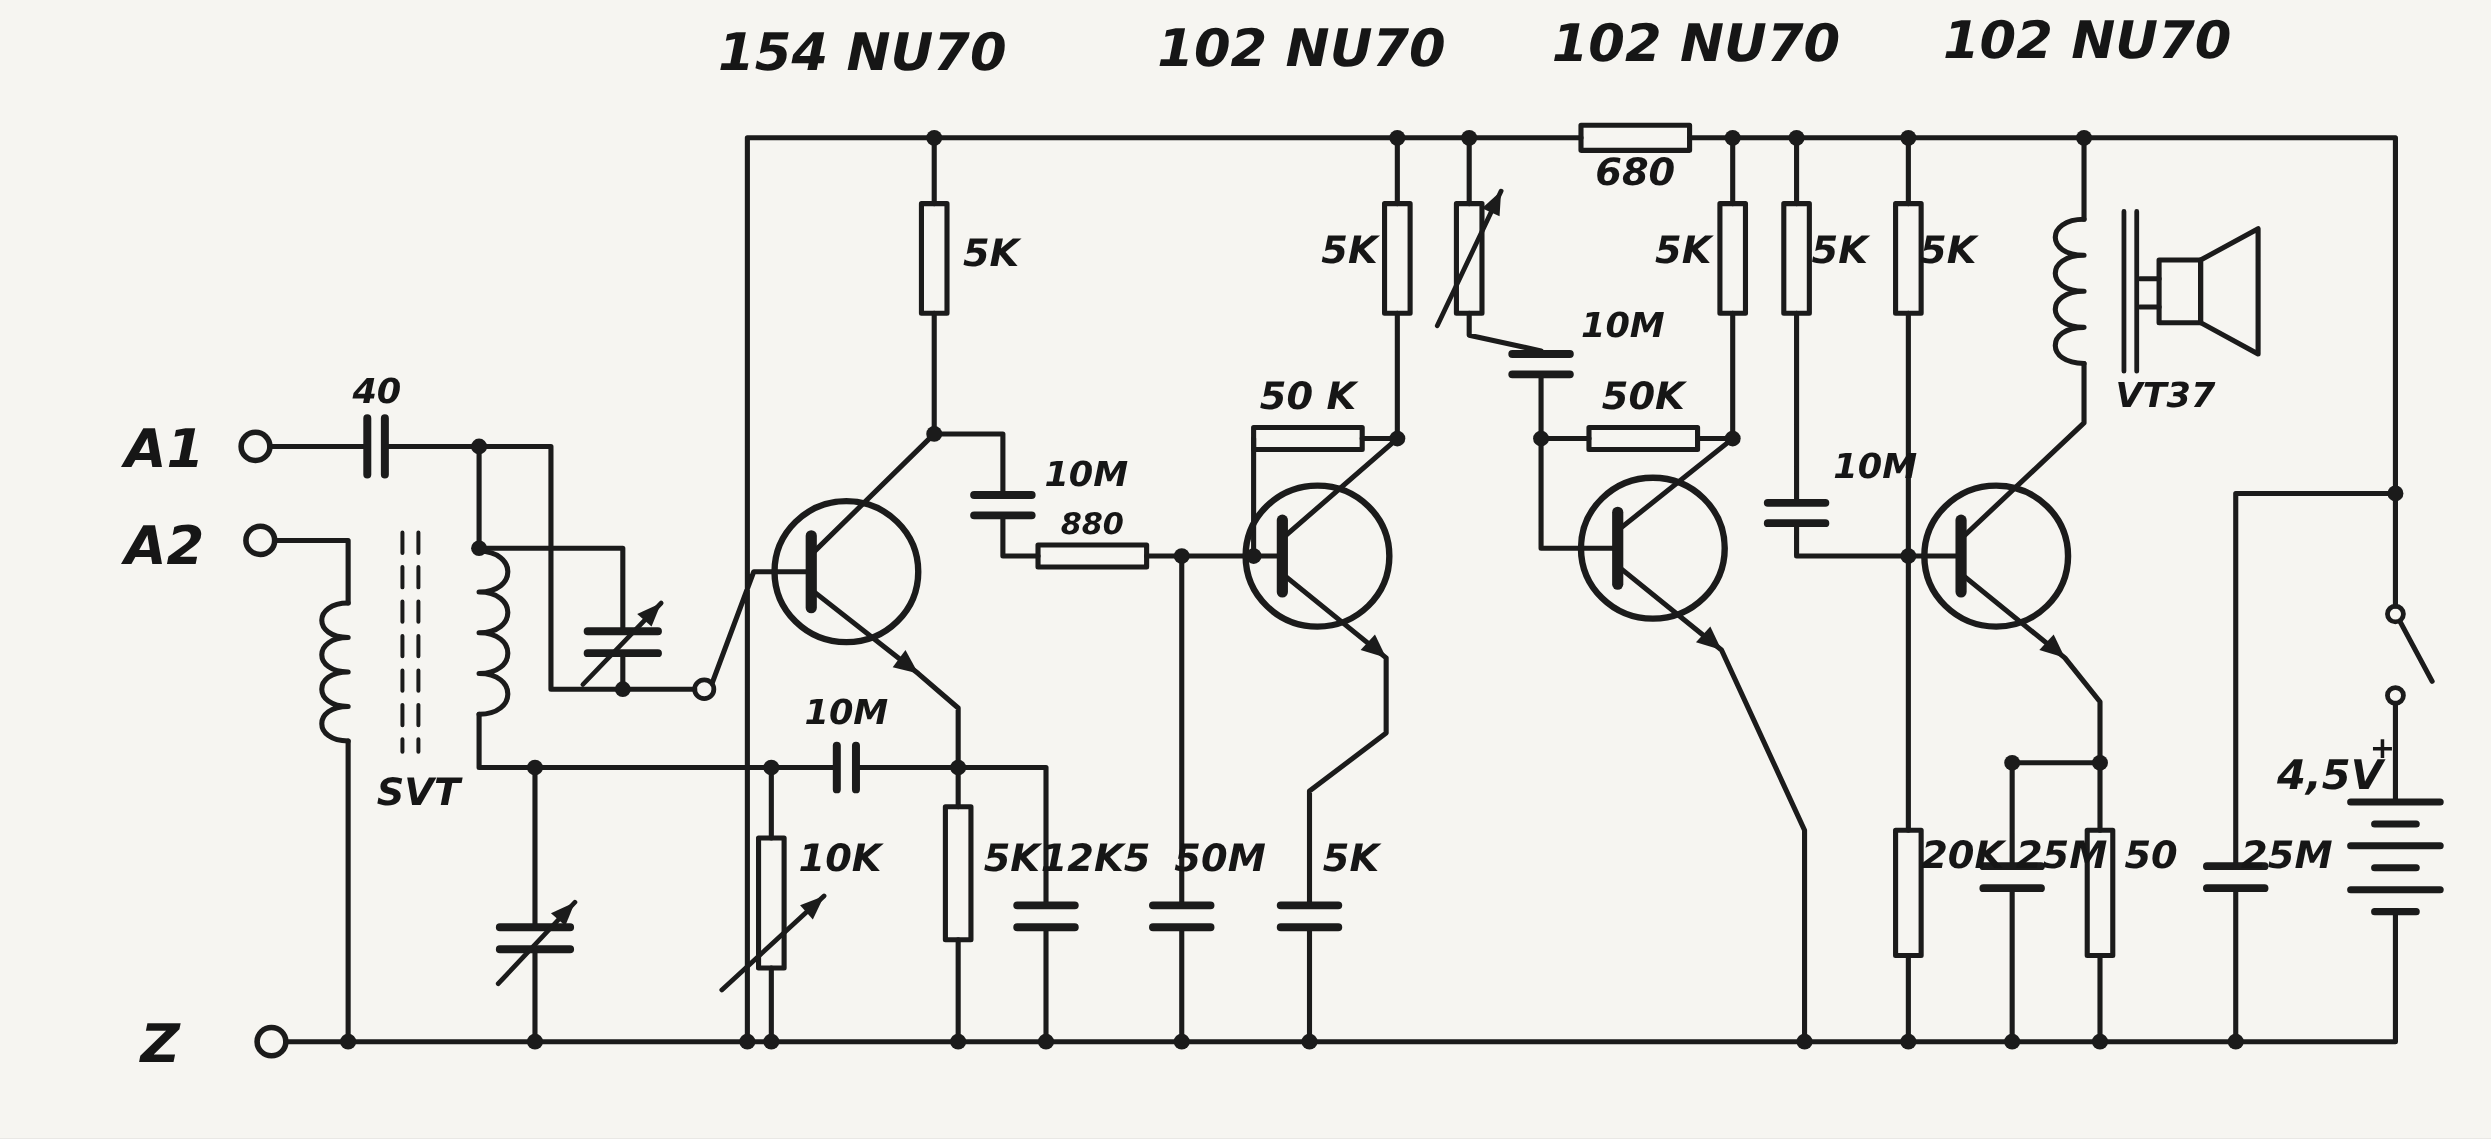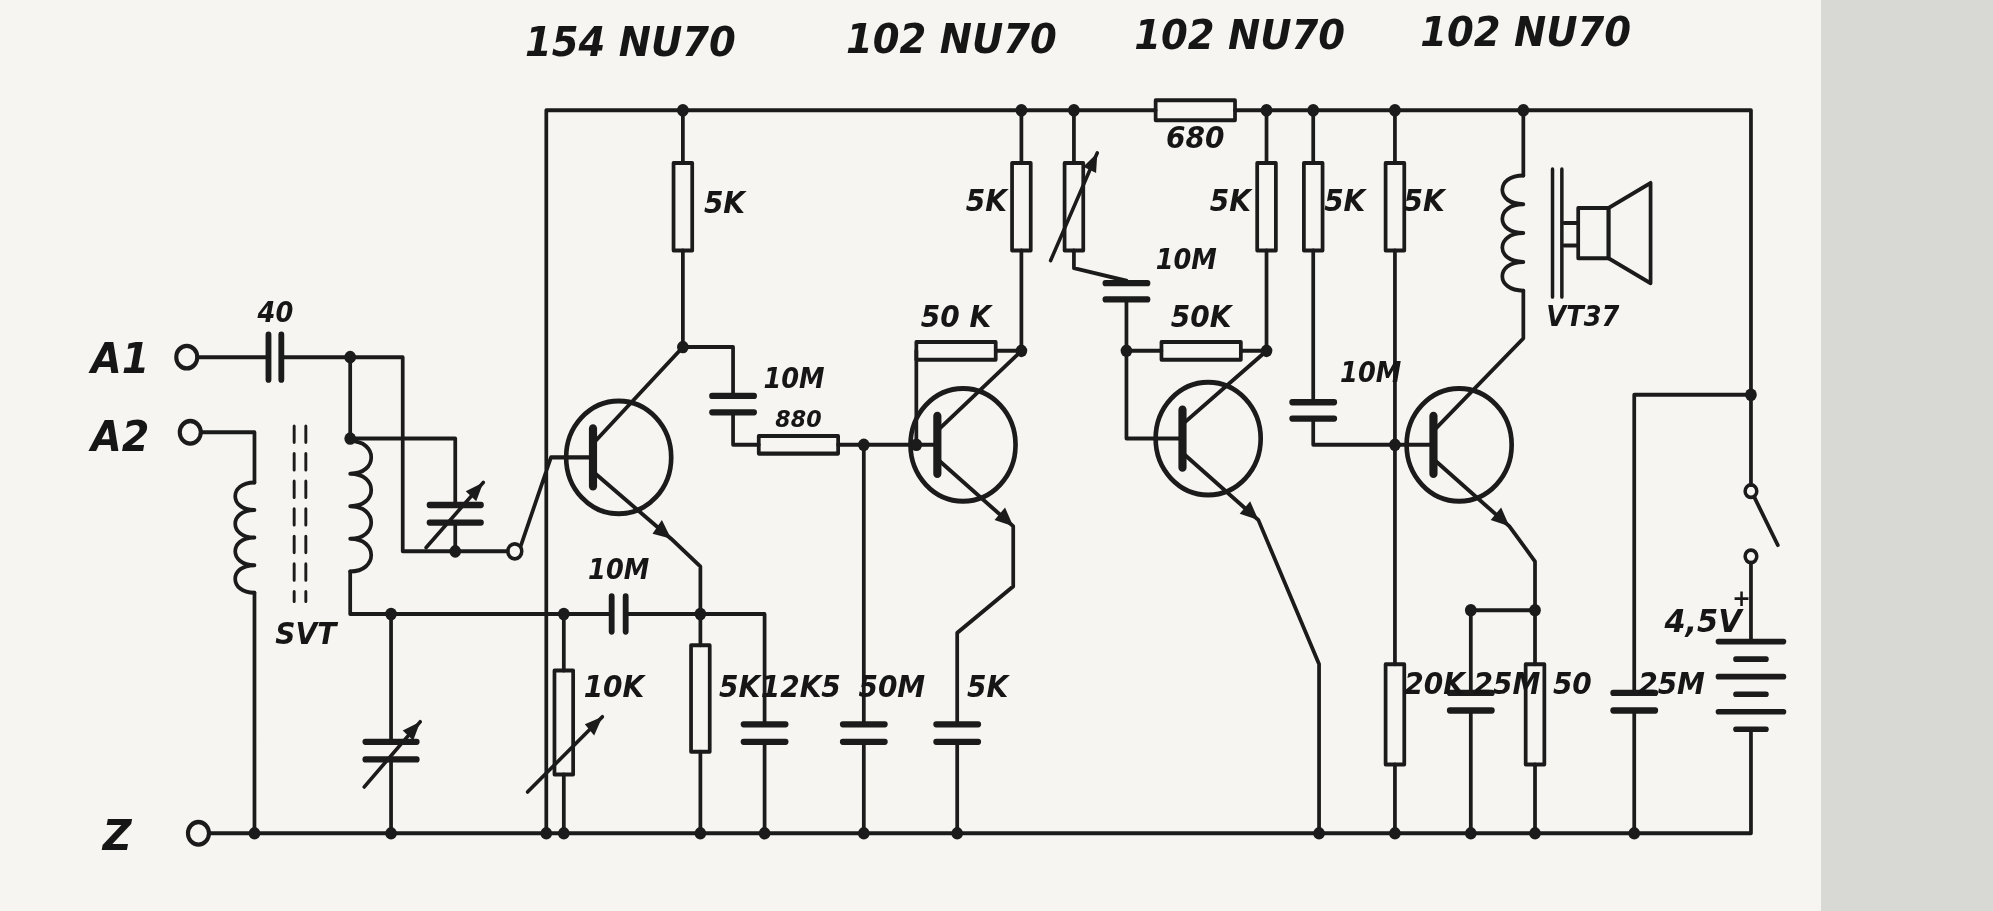--- a/index.html
+++ b/index.html
@@ -1,16 +1,16 @@
 <!DOCTYPE html>
 <html><head>
 <meta charset="utf-8">
 <style>
   html,body{margin:0;padding:0;background:#d8d8d4;}
-  .page{width:1821px;height:911px;background:#f6f5f1;position:relative;overflow:hidden;}
+  .page{width:1993px;height:911px;background:#f6f5f1;position:relative;overflow:hidden;}
   svg{display:block;width:100%;height:100%;}
   .ink{stroke:#1b1b1b;fill:none;stroke-linecap:round;stroke-linejoin:round;}
   text{font-family:"DejaVu Sans",sans-serif;font-style:italic;font-weight:600;fill:#161616;}
   .t-stage{font-size:33px;}
   .t-term{font-size:34px;}
   .t-lbl{font-size:24px;}
   .t-sm{font-size:22px;}
   .t-xs{font-size:19px;}
   .t-batt{font-size:26px;}
 </style>

